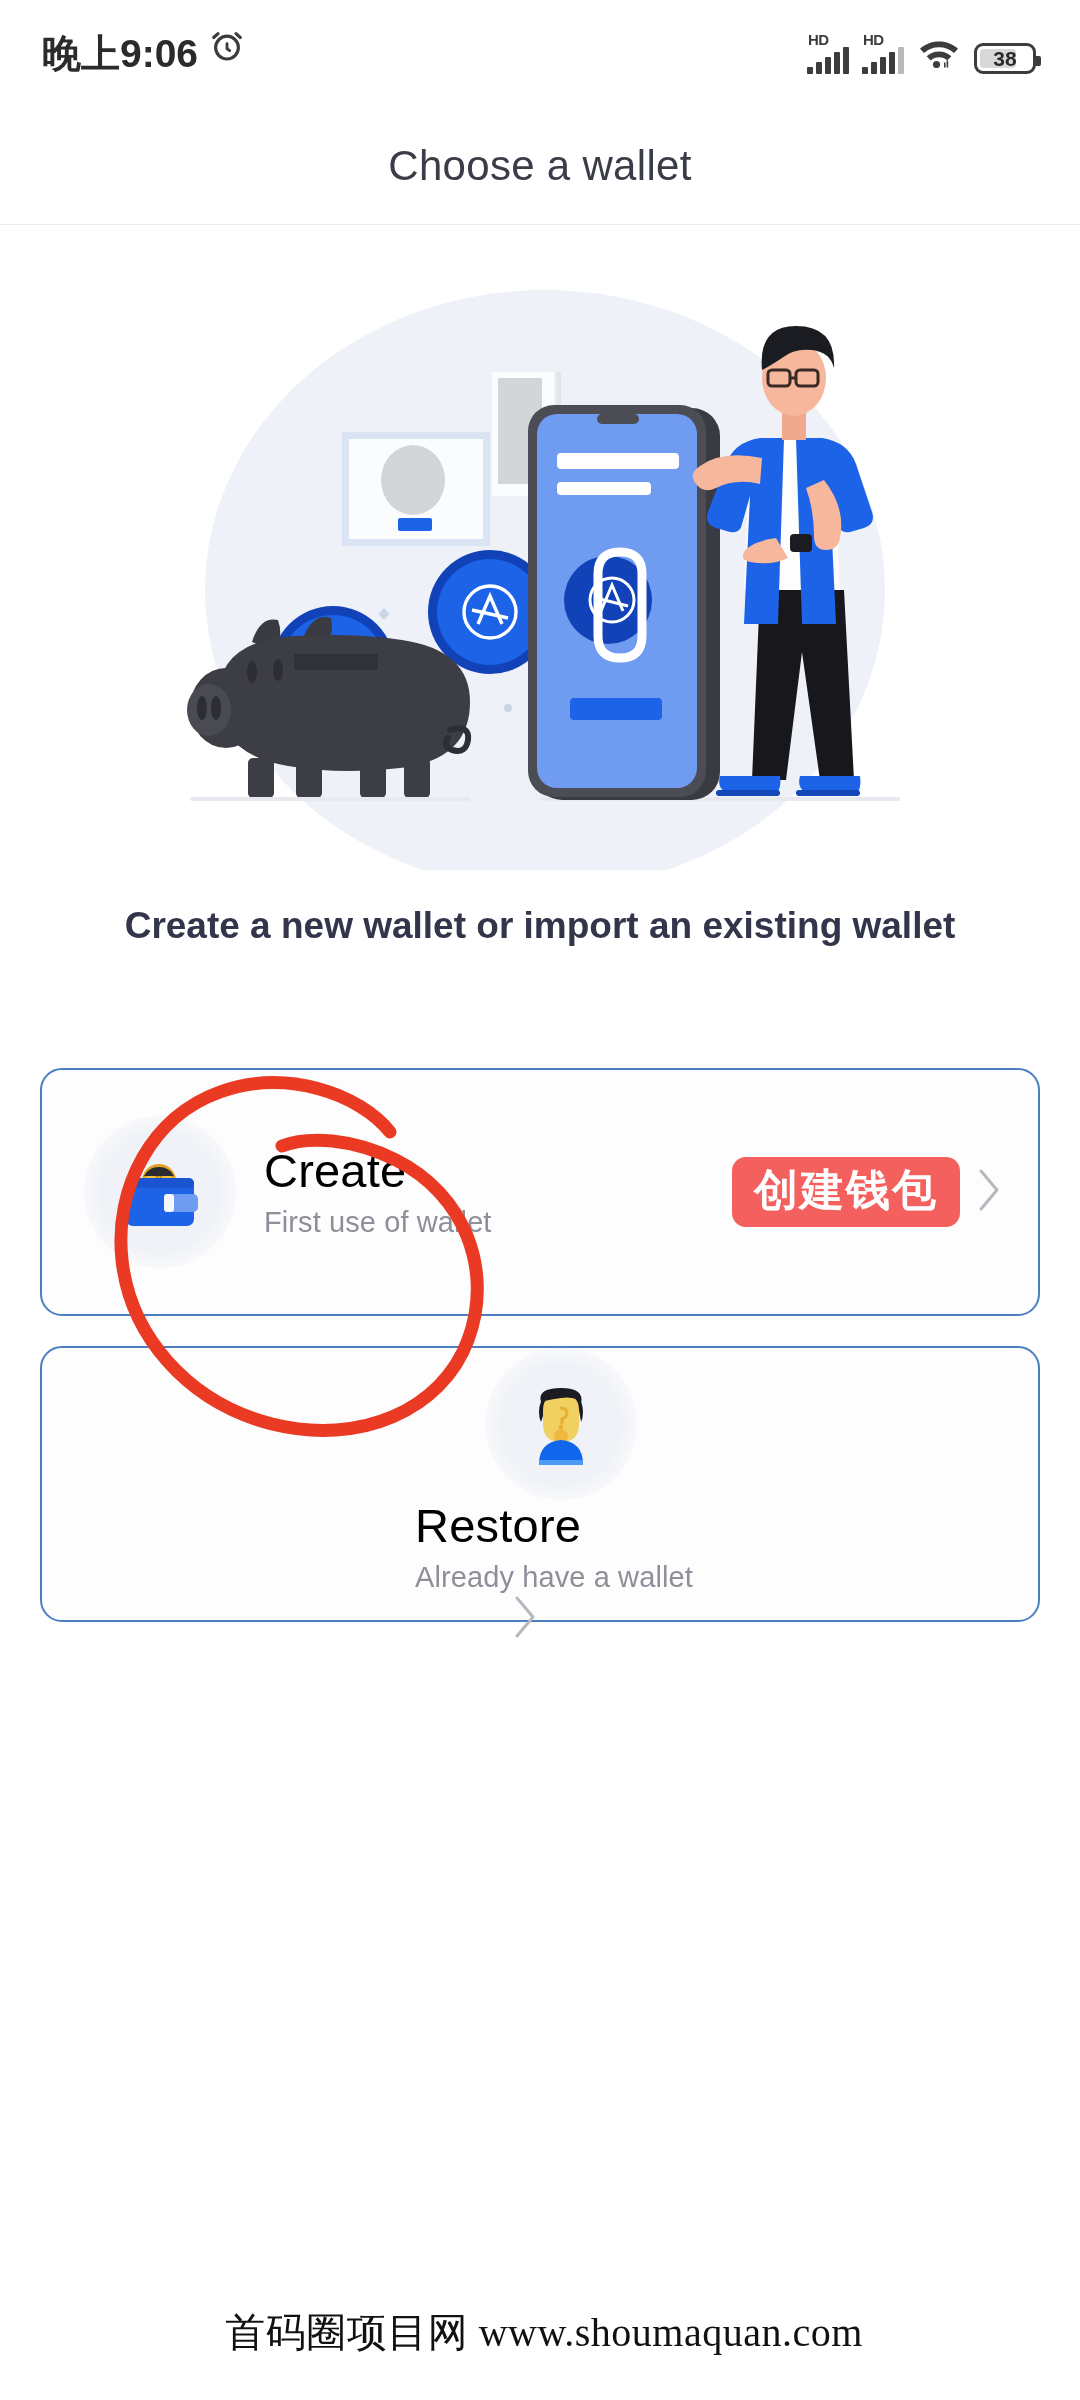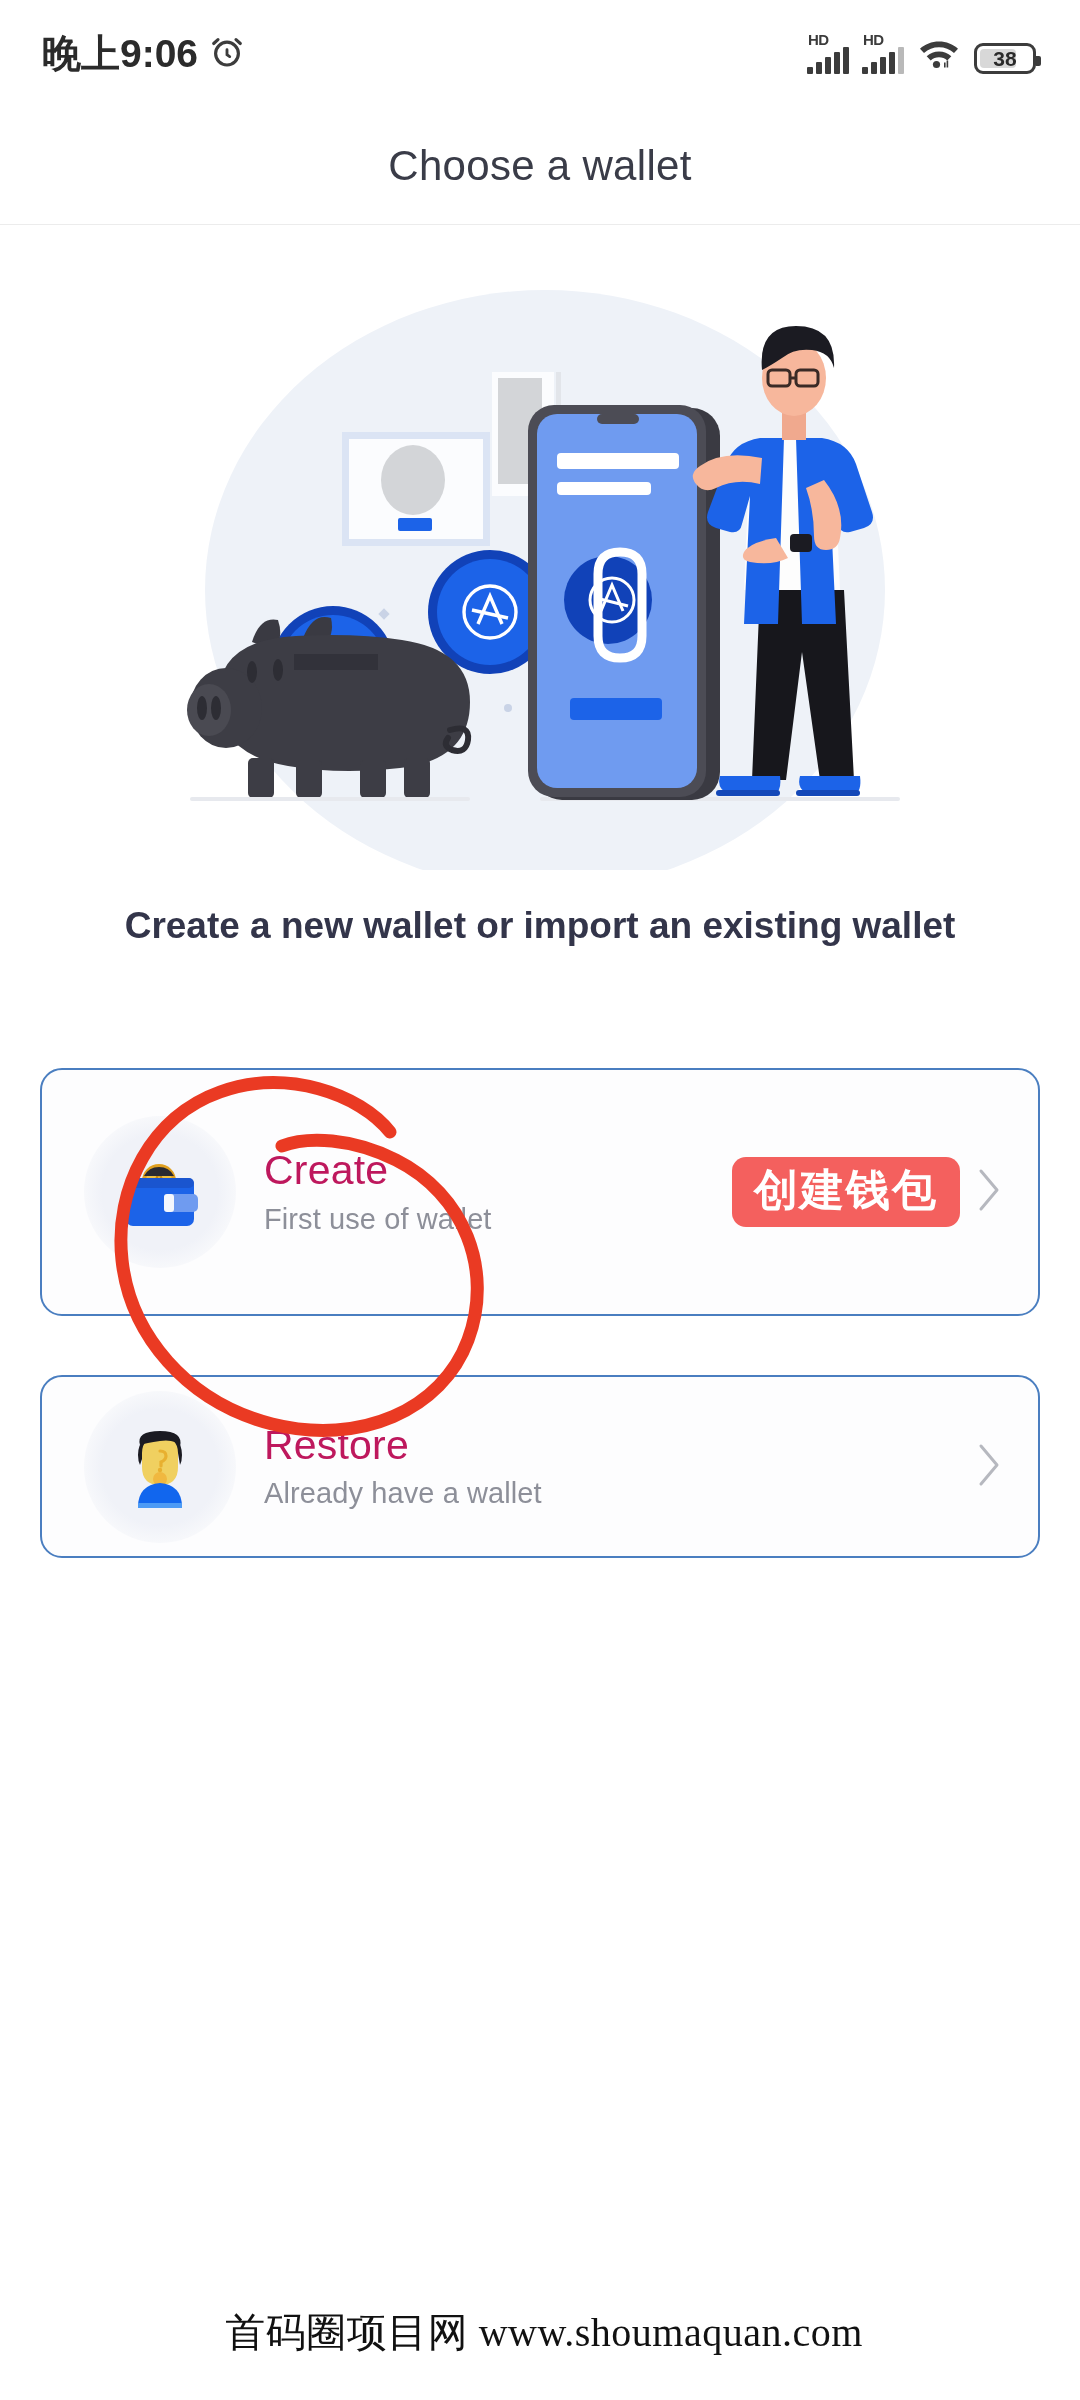--- a/index.html
+++ b/index.html
@@ -16,21 +16,21 @@
   }
 
   
   .statusbar {
     position: absolute; top: 0; left: 0;
     width: 1080px; height: 108px;
     display: flex; align-items: center;
     justify-content: space-between;
     padding: 0 44px 0 42px;
   }
-  .status-left { display: flex; align-items: center; gap: 10px; }
+  .status-left { display: flex; align-items: flex-start; gap: 10px; }
   .status-time {
     font-size: 39px; font-weight: 600; color: #2b2b2b;
     letter-spacing: 0px; white-space: nowrap;
   }
   .alarm-icon { display: block; }
   .status-right { display: flex; align-items: flex-end; gap: 13px; }
   .signal-group { position: relative; display: flex; align-items: flex-end; gap: 3px; height: 40px; padding-top: 14px;}
   .hd-label {
     position: absolute; top: -2px; left: 1px;
     font-size: 15px; font-weight: 700; color: #3c3c3c;
@@ -91,33 +91,33 @@
 
   
   .card {
     position: absolute; left: 40px; width: 1000px;
     background: #fdfdfe;
     border: 2px solid #4a7ec0;
     border-radius: 22px;
     display: flex; align-items: center;
   }
   #card-create { top: 1068px; height: 248px; }
-  #card-restore { top: 1375px; height: 183px; }
+  #card-restore { top: 1346px; height: 276px; flex-direction: column; }
 
   .card-icon-wrap {
     position: relative;
     width: 152px; height: 152px; margin-left: 42px;
     flex: 0 0 auto;
     border-radius: 50%;
     background: radial-gradient(circle at 50% 50%, #f0f2f8 54%, #f7f8fb 70%, #fdfdfe 86%);
     display: flex; align-items: center; justify-content: center;
   }
   .card-text { margin-left: 28px; flex: 1 1 auto; }
   .card-title {
-    font-size: 41px; color: #be185d; font-weight: 400; line-height: 1.1;
+    font-size: 47px; color: #000000; font-weight: 400; line-height: 1.1;
     letter-spacing: 0.2px;
   }
   .card-sub {
     margin-top: 9px;
     font-size: 29px; color: #8d8f99; font-weight: 400; letter-spacing: 0.1px;
   }
   .cn-badge {
     flex: 0 0 auto;
     background: #f4605e;
     border-radius: 14px;

